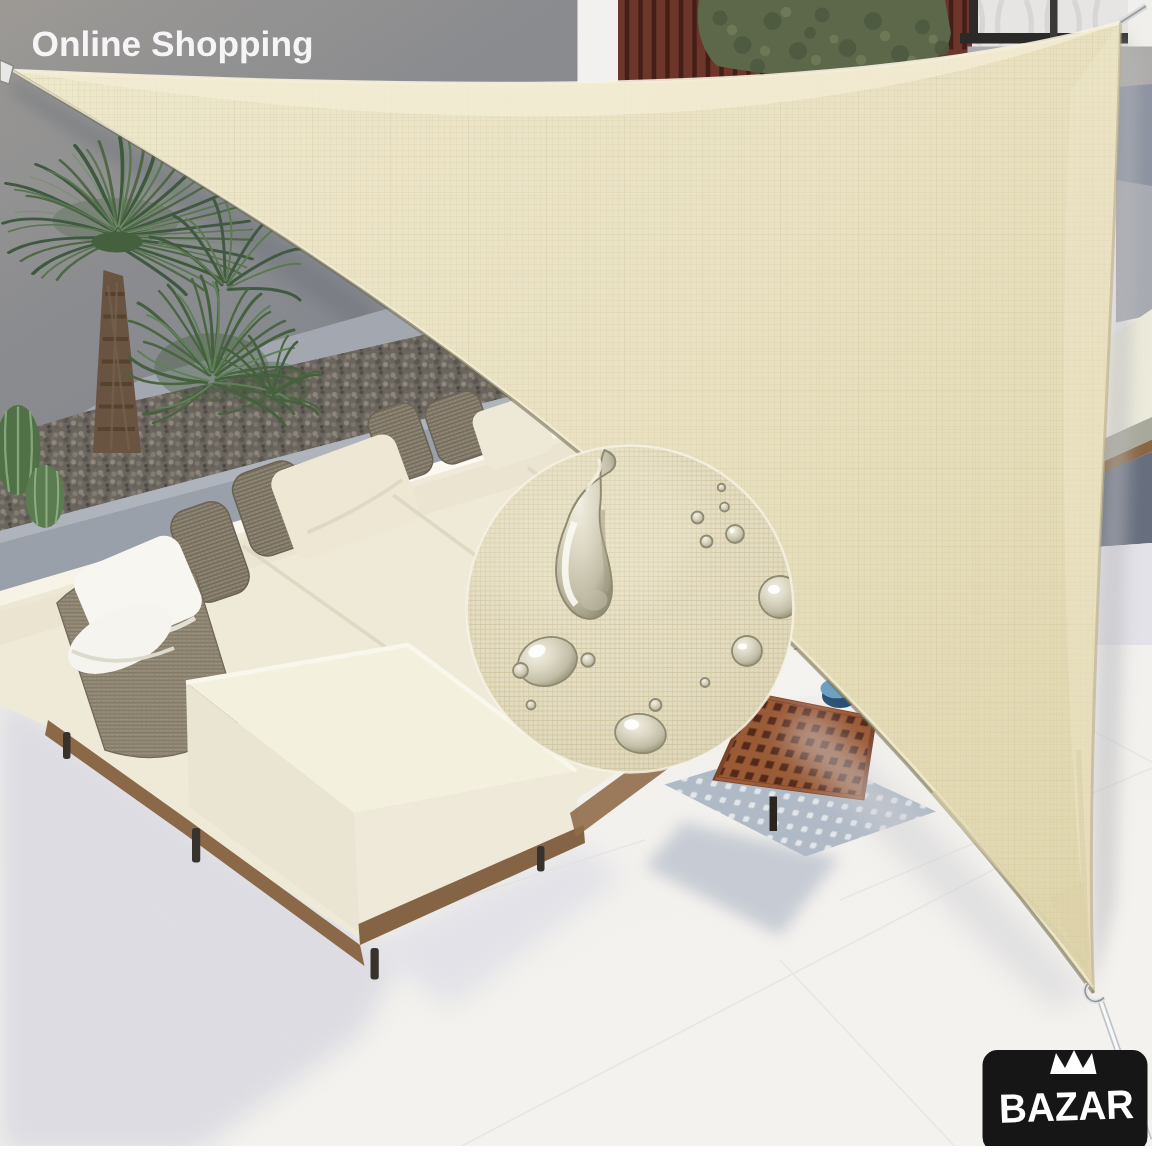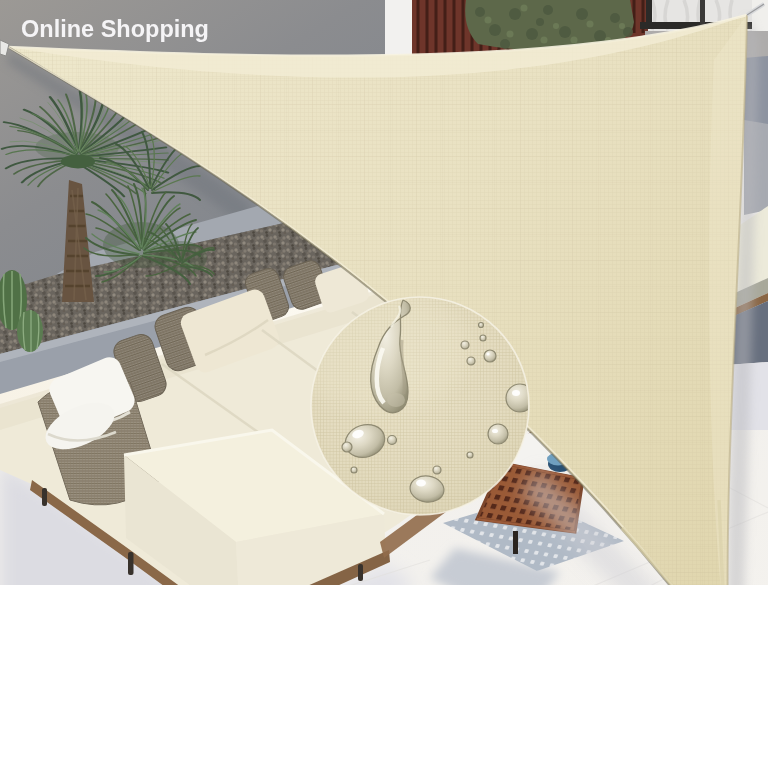--- a/index.html
+++ b/index.html
@@ -1,16 +1,16 @@
 <!DOCTYPE html>
 <html><head>
 <meta charset="utf-8">
 <style>
 html,body{margin:0;padding:0;background:#fff;}
-#stage{position:relative;width:768px;height:585px;overflow:hidden;font-family:"Liberation Sans",sans-serif;}
+#stage{position:relative;width:768px;height:764px;overflow:hidden;font-family:"Liberation Sans",sans-serif;}
 </style>
 </head>
 <body>
 <div id="stage">
 <svg width="768" height="768" viewBox="0 0 768 768">
 <defs>
   <linearGradient id="wallg" x1="0" y1="0" x2="0.6" y2="1">
     <stop offset="0" stop-color="#9c9995"></stop>
     <stop offset="0.4" stop-color="#8b8c8f"></stop>
     <stop offset="1" stop-color="#7b828c"></stop>

